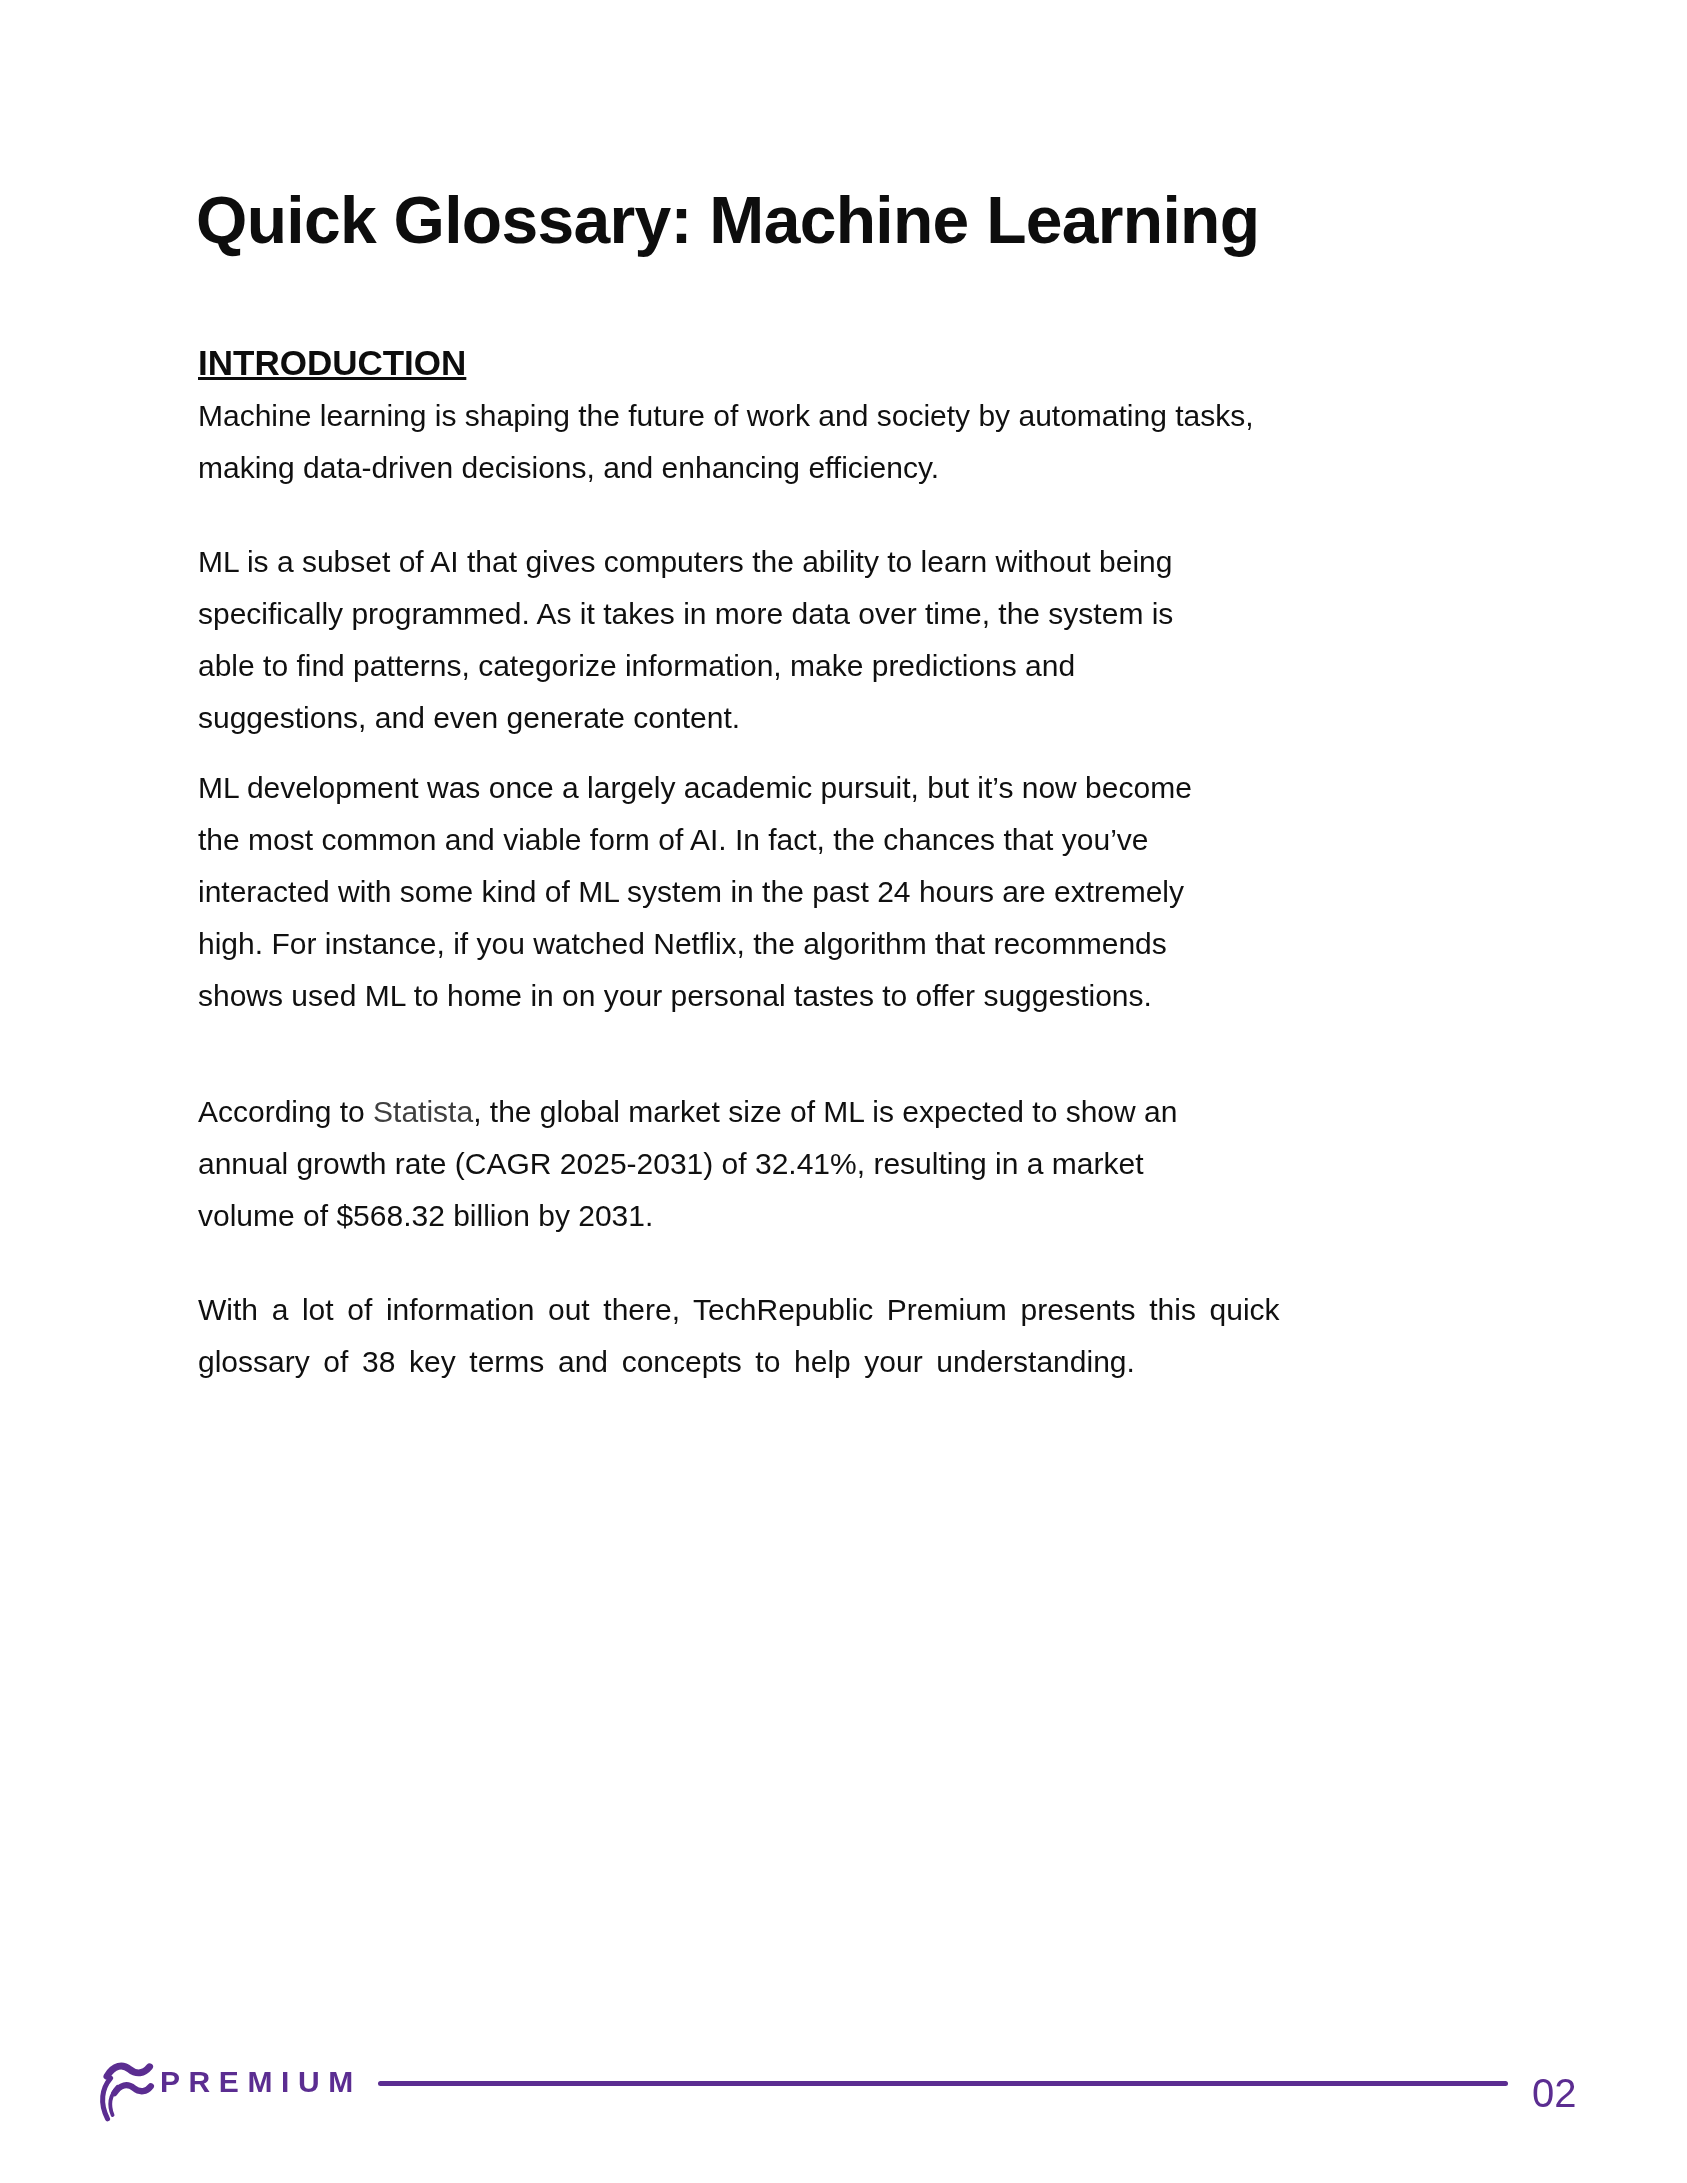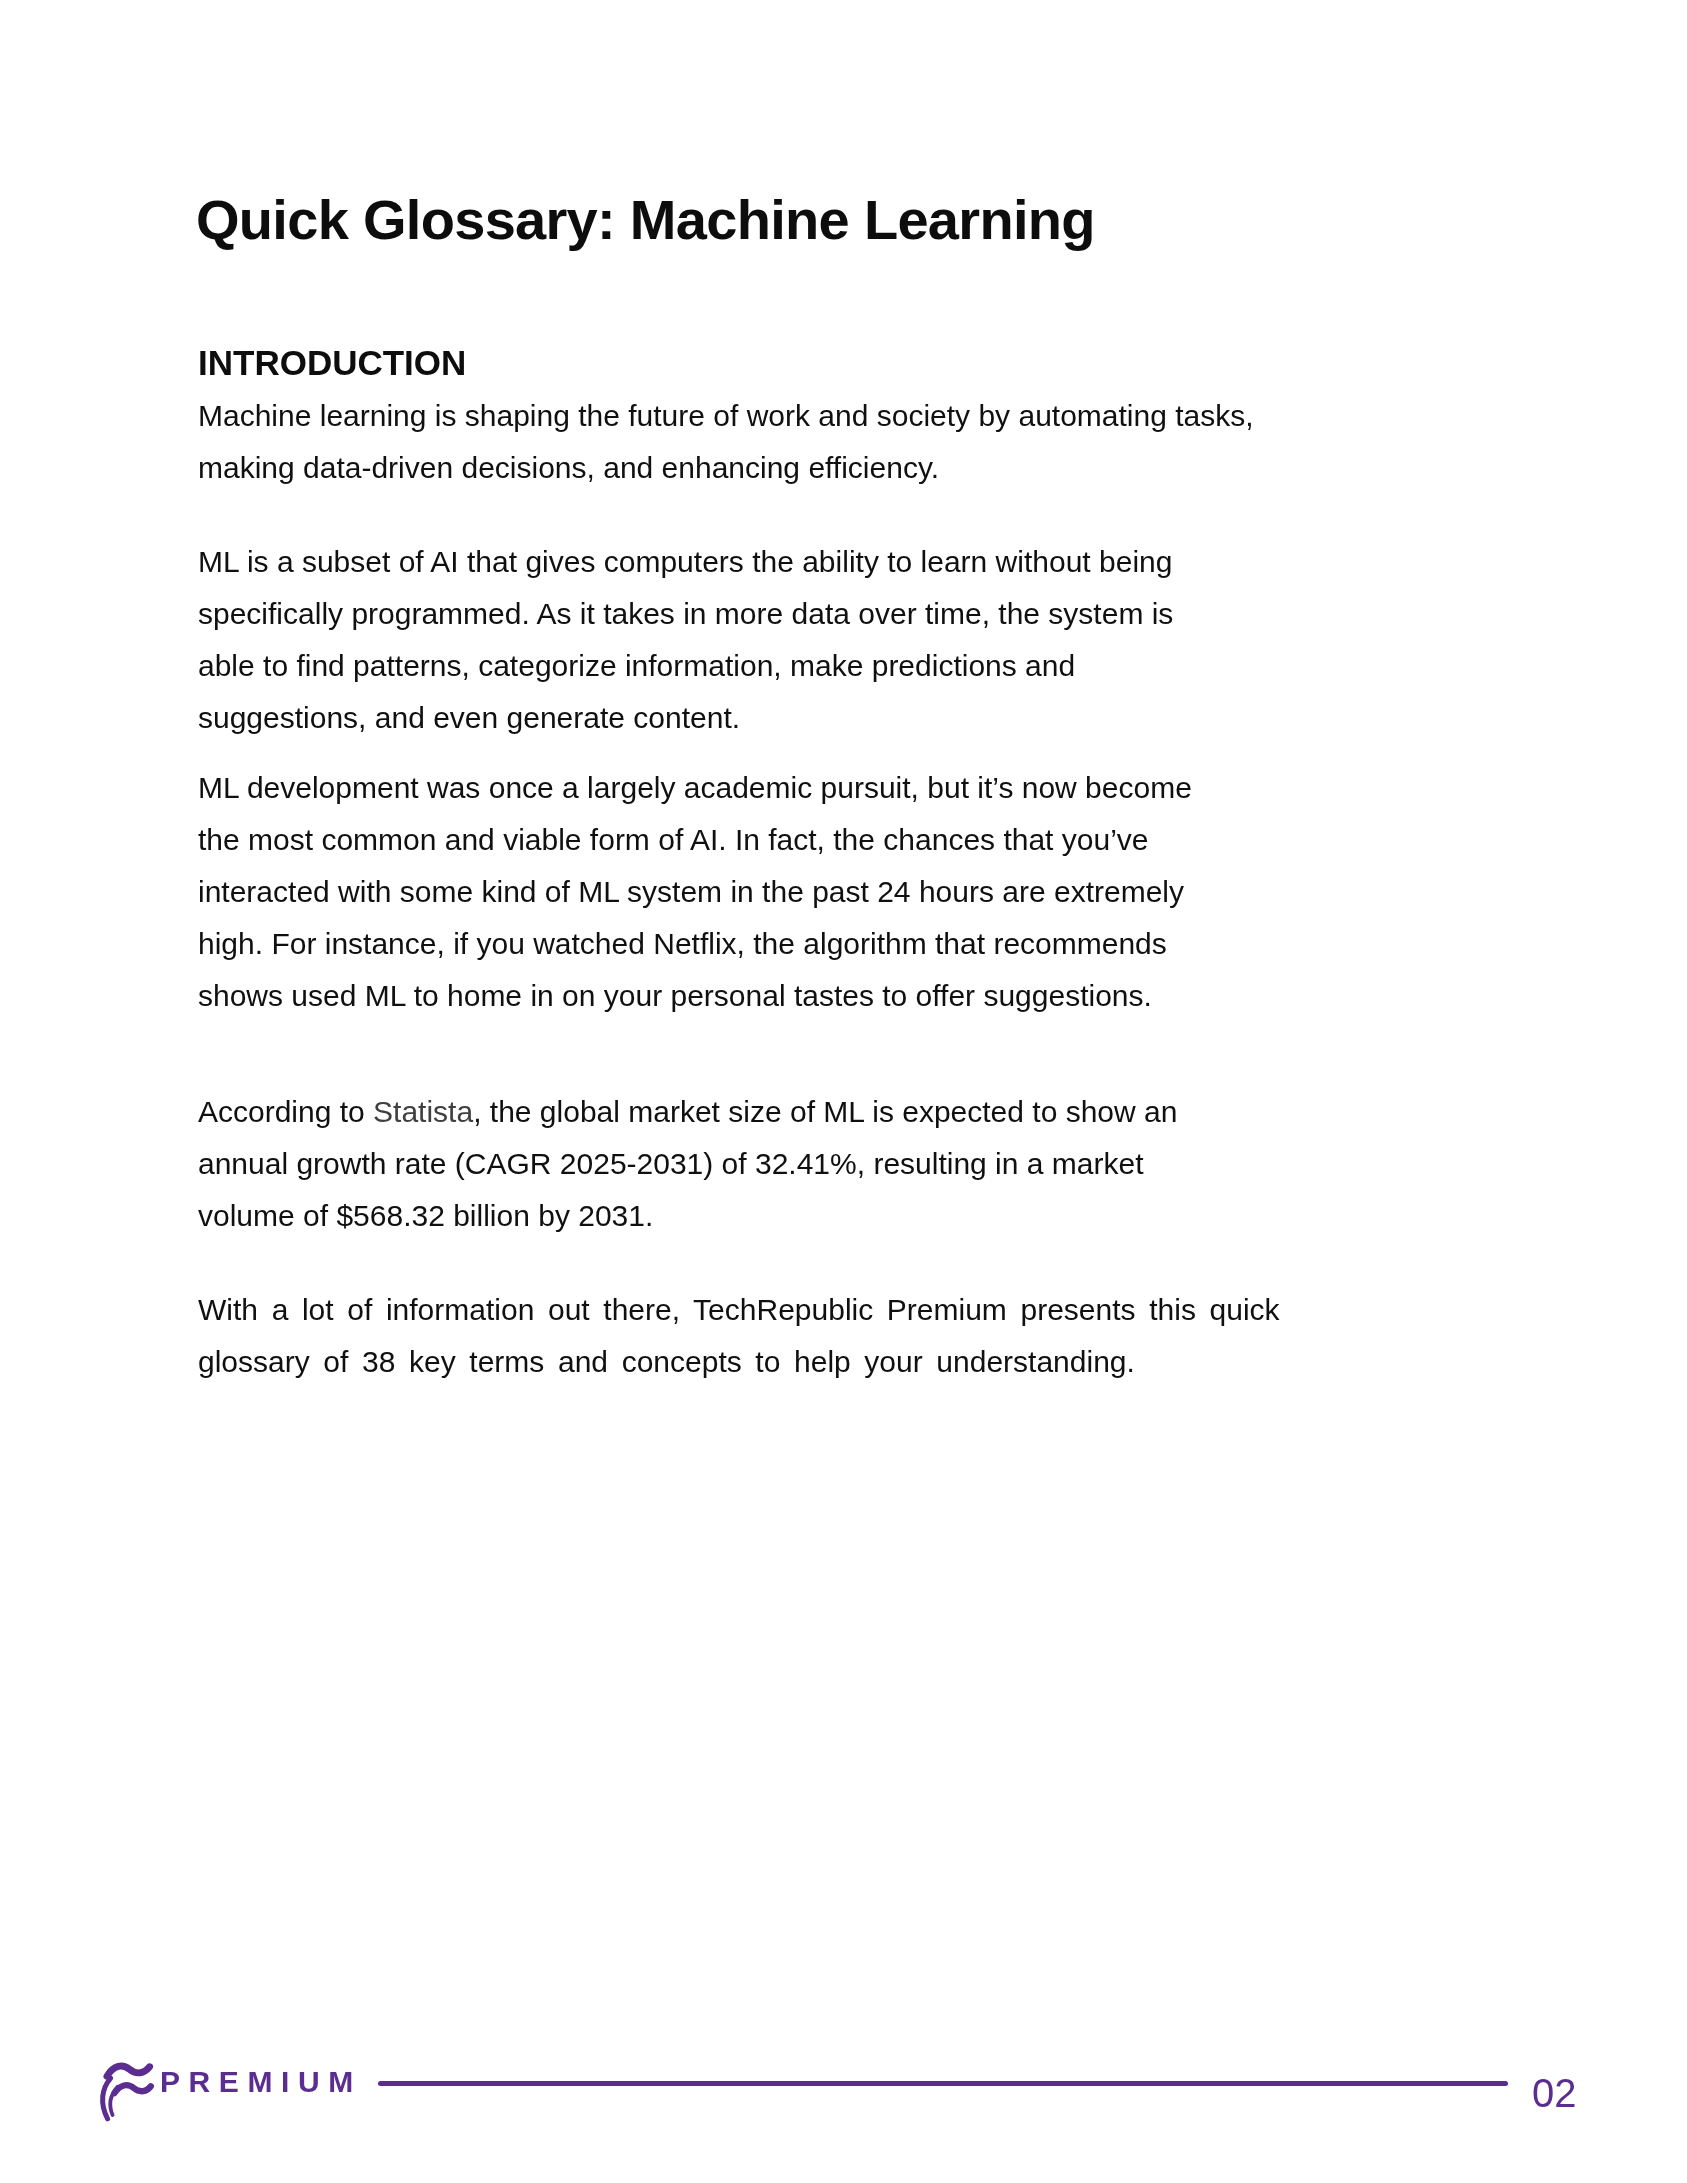--- a/index.html
+++ b/index.html
@@ -5,27 +5,27 @@
   html,body{margin:0;padding:0;}
   body{
     width:1687px;height:2183px;position:relative;background:#ffffff;
     font-family:"Liberation Sans", sans-serif;color:#101010;
     overflow:hidden;
   }
   .page{position:absolute;inset:0;background:#ffffff;}
 
   .doc-title{
     position:absolute;left:196px;top:188px;margin:0;
-    font-size:56px;line-height:64px;font-weight:bold;color:#0d0d0d;
+    font-size:66px;line-height:64px;font-weight:bold;color:#0d0d0d;
     letter-spacing:-0.7px;white-space:nowrap;
   }
   .section-heading{
     position:absolute;left:198px;top:342px;margin:0;
     font-size:35px;line-height:41px;font-weight:bold;color:#0d0d0d;
-    letter-spacing:0px;white-space:nowrap;
+    letter-spacing:0px;white-space:nowrap;text-decoration:underline;
   }
   .para{
     position:absolute;left:198px;margin:0;width:1257px;
     font-size:30px;line-height:52px;color:#101010;
     white-space:pre-line;
   }
   .para.p1{top:390px;}
   .para.p2{top:536px;}
   .para.p3{top:762px;}
   .para.p4{top:1086px;}

